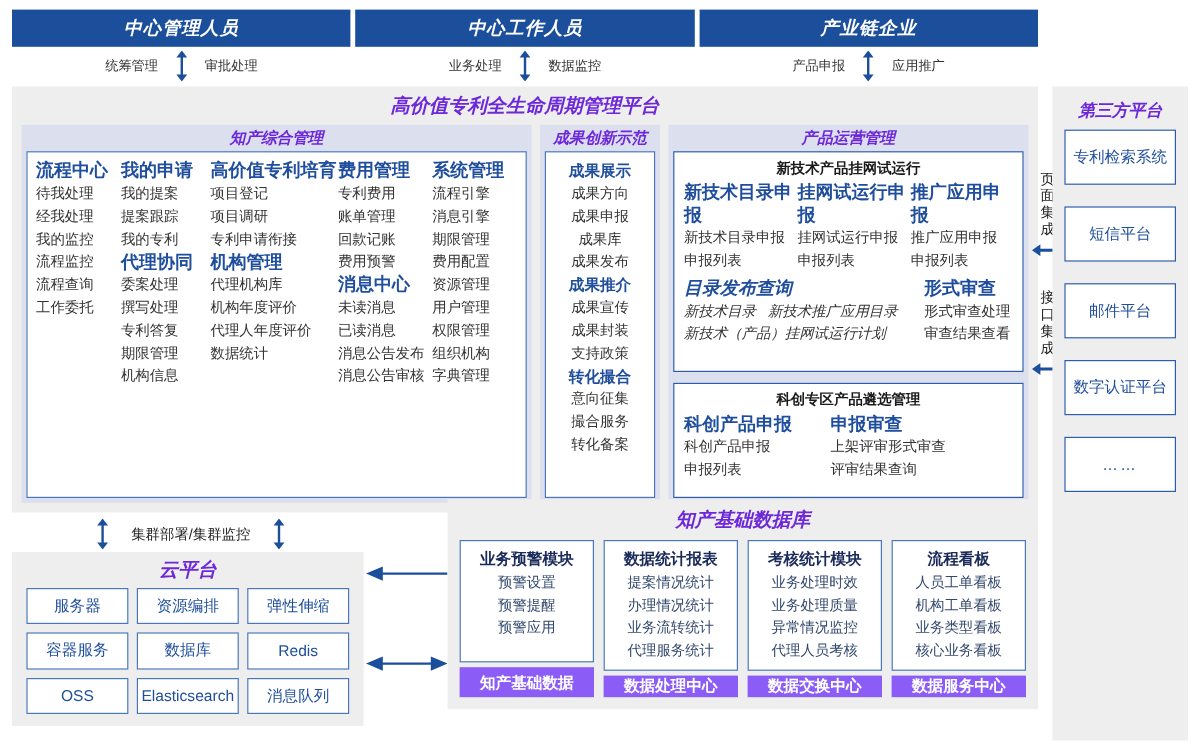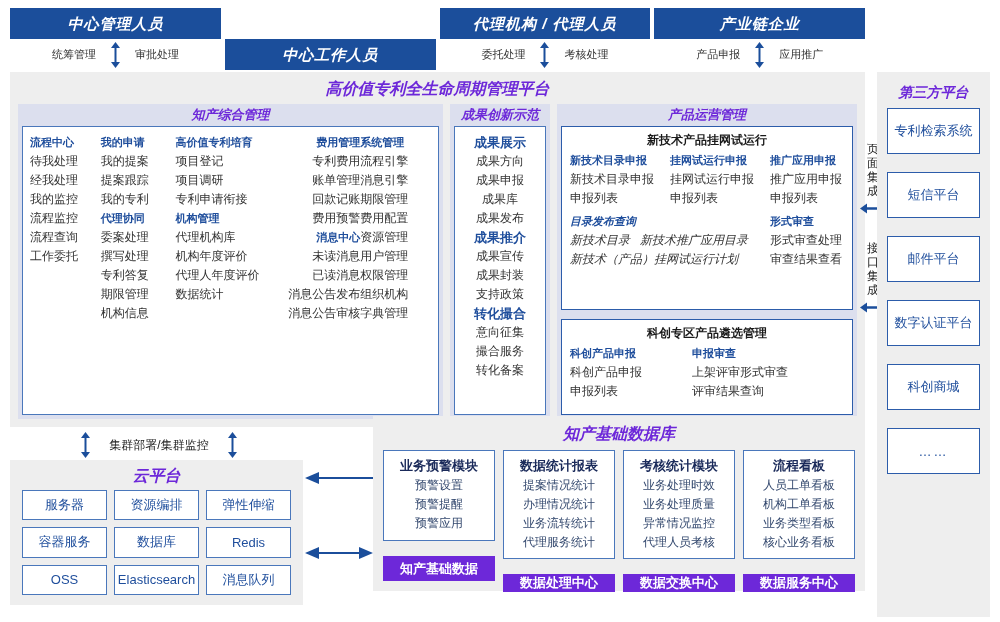--- a/index.html
+++ b/index.html
@@ -9,21 +9,21 @@
     font-family: "Liberation Sans", "DejaVu Sans", sans-serif;
     color: #1a1a1a;
     position: relative;
     overflow: hidden;
   }
 
   
   .blue-head {
     color: #1f4e9c;
     font-weight: bold;
-    font-size: 11px;
+    font-size: 15px;
     line-height: 19px;
     white-space: nowrap;
   }
   .leaf {
     color: #333;
     font-size: 12px;
     line-height: 19px;
     white-space: nowrap;
   }
   .panel-title {
@@ -75,21 +75,21 @@
   #sec-cg { width: 100px; }
   #sec-cp { flex: 1; }
 
   .cols { display: flex; }
   .col { display: flex; flex-direction: column; }
 
   
   #zc-c1 { width: 72px; }
   #zc-c2 { width: 76px; }
   #zc-c3 { width: 108px; }
-  #zc-c4 { width: 80px; text-align: right; }
+  #zc-c4 { width: 80px; }
   #zc-c5 { width: 72px; }
 
   
   #sec-cg .sec-body { text-align: center; }
   #sec-cg .blue-head { font-size: 13px; }
 
   
   #sec-cp .sec-body { border: none; background: transparent; padding: 0;
                       display: flex; flex-direction: column; gap: 9px; }
   .sub-box { border: 1.5px solid #2c5caa; background: #fff; padding: 4px 8px 6px 8px; }
@@ -167,21 +167,21 @@
     display: flex; gap: 8px;
   }
   .db-col { flex: 1; display: flex; flex-direction: column; }
   .db-card {
     flex: 1; border: 1.2px solid #4a77bb; background: #fff;
     text-align: center; padding: 4px 2px 6px 2px;
   }
   .db-card-hd { font-size: 13px; font-weight: bold; color: #1a2a5a; line-height: 21px; }
   .db-card-item { font-size: 12px; color: #33486e; line-height: 19px; white-space: nowrap; }
   .db-foot {
-    height: 25px; margin-top: 15px; background: #6d28d9; color: #fff;
+    height: 25px; margin-top: 4px; background: #8b5cf6; color: #fff;
     font-size: 13px; font-weight: bold;
     display: flex; align-items: center; justify-content: center;
   }
 
   
   #conn1 { position: absolute; left: 305px; top: 470px; width: 68px; height: 16px; }
   #conn2 { position: absolute; left: 305px; top: 545px; width: 68px; height: 16px; }
 </style>
 </head>
 <body>
@@ -194,31 +194,28 @@
         <svg viewBox="0 0 11 26" class="vArrow">
           <line x1="5.5" y1="4" x2="5.5" y2="22" stroke="#1b4e9b" stroke-width="2"></line>
           <polygon points="5.5,0 1,6 10,6" fill="#1b4e9b"></polygon>
           <polygon points="5.5,26 1,20 10,20" fill="#1b4e9b"></polygon>
         </svg>
         <span class="sub">审批处理</span>
       </div>
     </div>
     <div class="actor">
       <div class="actor-bar">中心工作人员</div>
-    </div>
-    <div class="actor">
-      <div class="actor-bar">代理机构 / 代理人员</div>
       <div class="actor-subs">
-        <span class="sub">委托处理</span>
+        <span class="sub">业务处理</span>
         <svg viewBox="0 0 11 26" class="vArrow">
           <line x1="5.5" y1="4" x2="5.5" y2="22" stroke="#1b4e9b" stroke-width="2"></line>
           <polygon points="5.5,0 1,6 10,6" fill="#1b4e9b"></polygon>
           <polygon points="5.5,26 1,20 10,20" fill="#1b4e9b"></polygon>
         </svg>
-        <span class="sub">考核处理</span>
+        <span class="sub">数据监控</span>
       </div>
     </div>
     <div class="actor">
       <div class="actor-bar">产业链企业</div>
       <div class="actor-subs">
         <span class="sub">产品申报</span>
         <svg viewBox="0 0 11 26" class="vArrow">
           <line x1="5.5" y1="4" x2="5.5" y2="22" stroke="#1b4e9b" stroke-width="2"></line>
           <polygon points="5.5,0 1,6 10,6" fill="#1b4e9b"></polygon>
           <polygon points="5.5,26 1,20 10,20" fill="#1b4e9b"></polygon>
@@ -387,21 +384,20 @@
     </svg>
   </div>
 
 <div id="third">
   <div id="third-title" class="panel-title">第三方平台</div>
   <div id="third-list">
       <div class="tp-box first">专利检索系统</div>
       <div class="tp-box">短信平台</div>
       <div class="tp-box">邮件平台</div>
       <div class="tp-box">数字认证平台</div>
-      <div class="tp-box">科创商城</div>
       <div class="tp-box dots">……</div>
     </div>
 </div>
 
 <div id="cluster">
   <svg class="vArrow" viewBox="0 0 11 26">
     <line x1="5.5" y1="4" x2="5.5" y2="22" stroke="#1b4e9b" stroke-width="2"></line>
     <polygon points="5.5,0 1,6 10,6" fill="#1b4e9b"></polygon>
     <polygon points="5.5,26 1,20 10,20" fill="#1b4e9b"></polygon>
   </svg>

